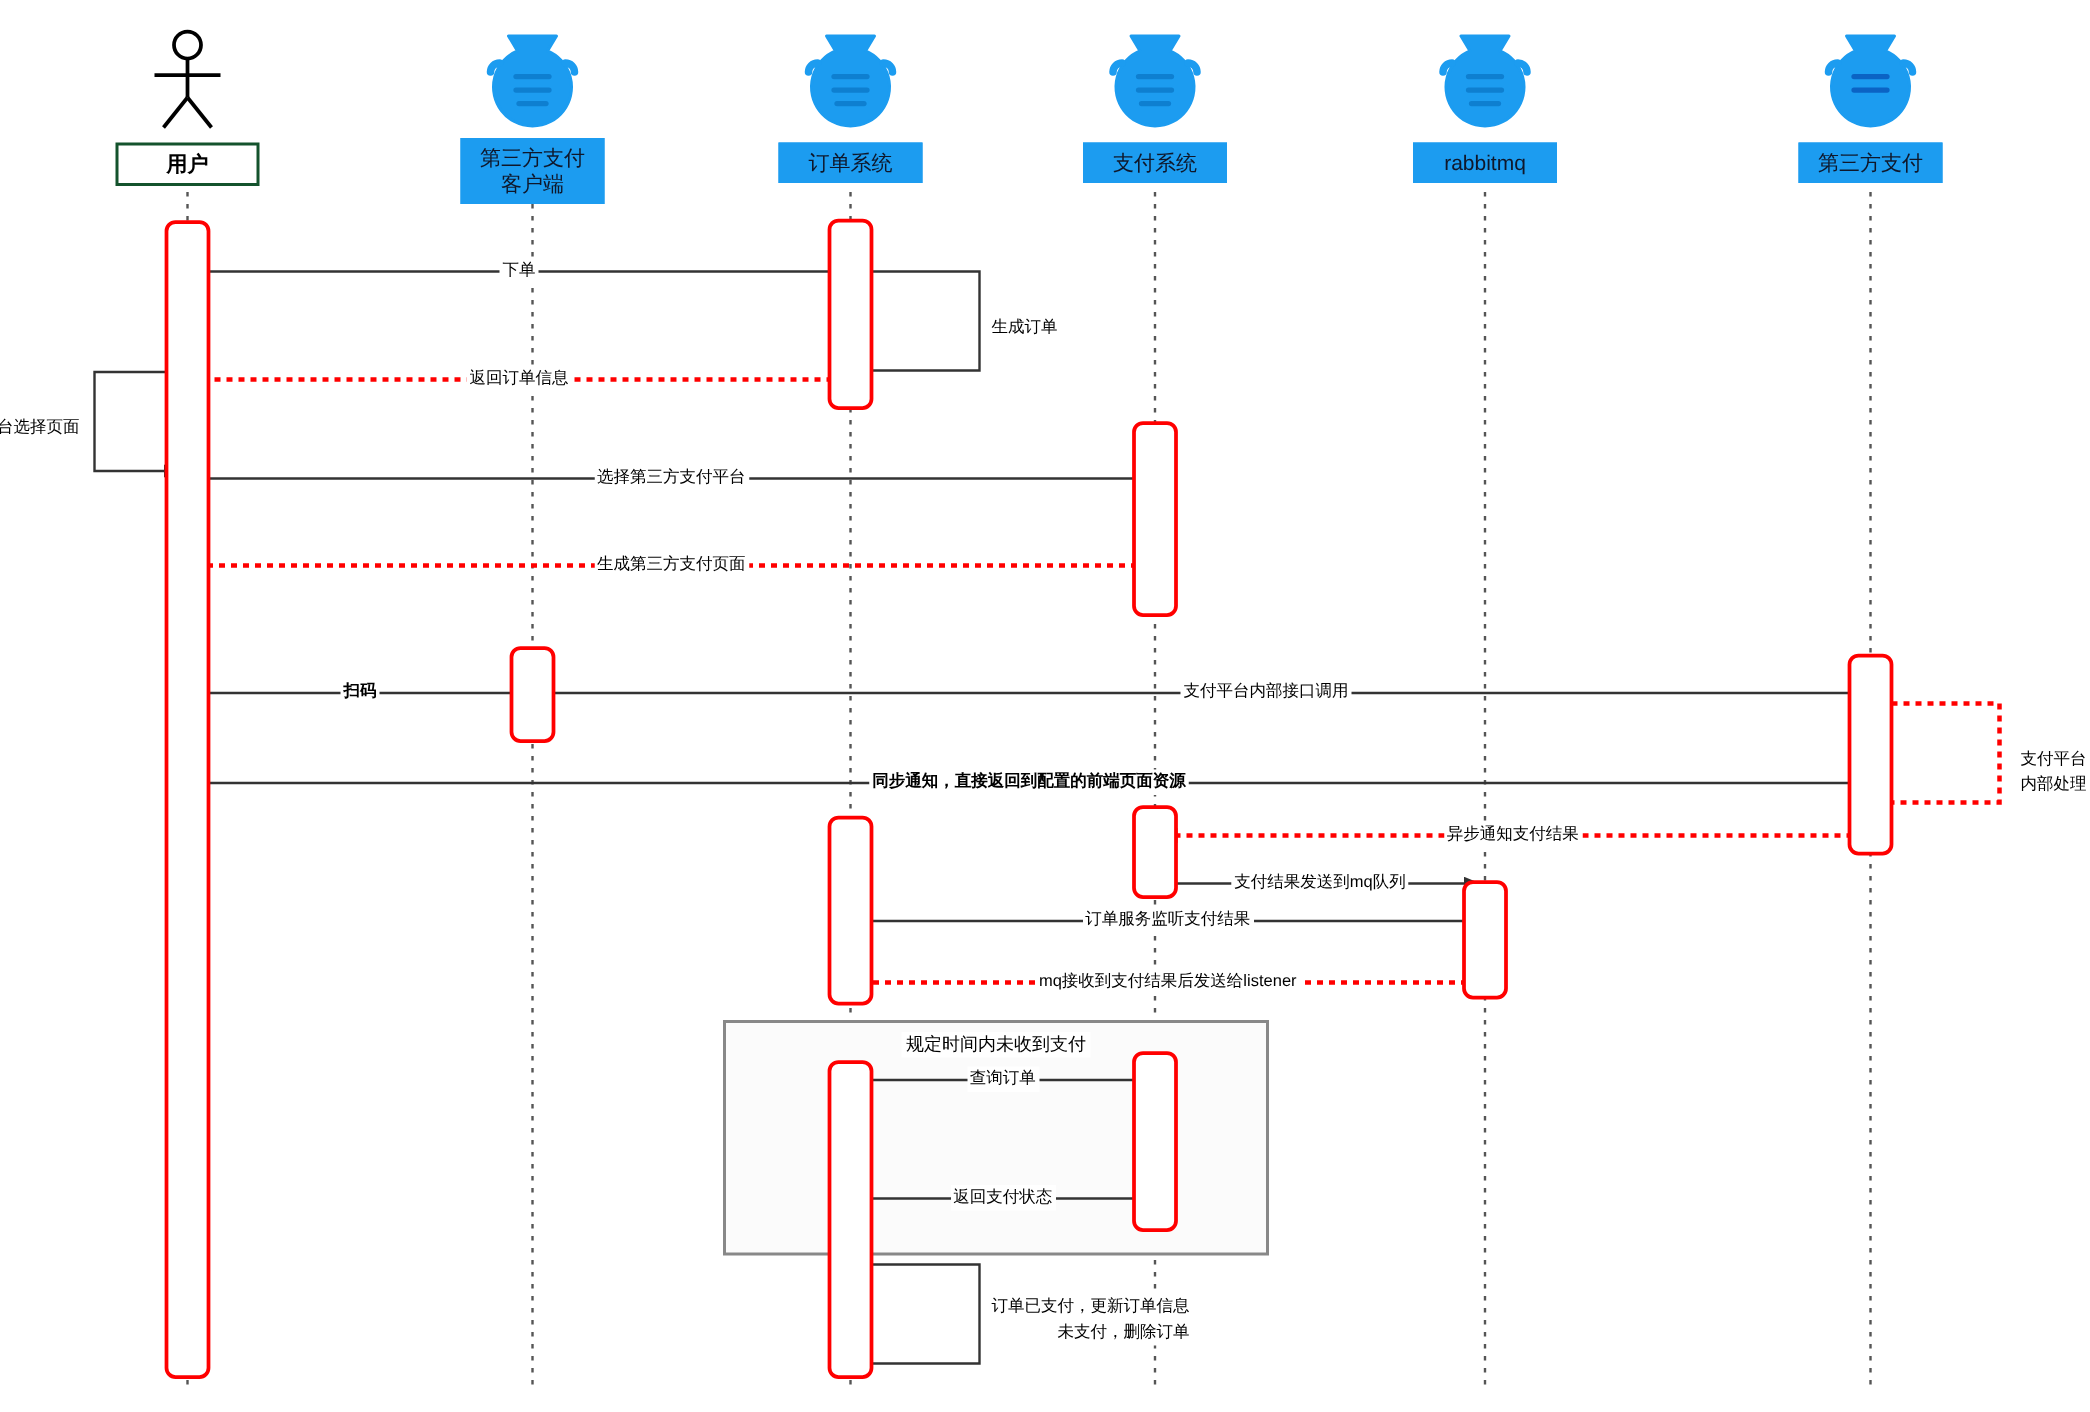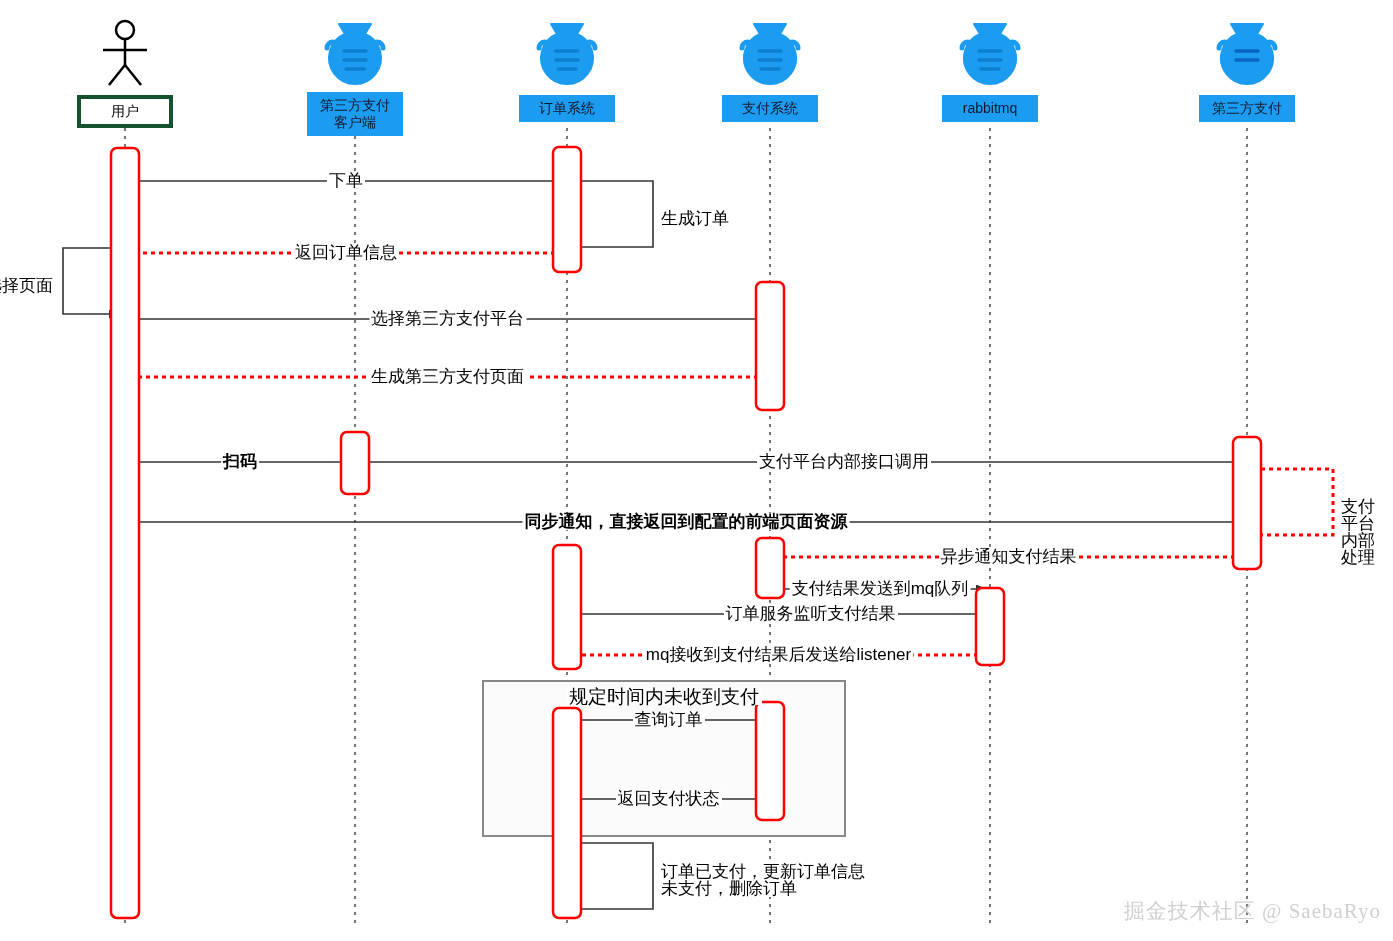--- a/index.html
+++ b/index.html
@@ -26,39 +26,40 @@
     white-space: pre-line;
   }
   .actor-label.participant {
     background: #1c9cf0;
     color: #0f172a;
     border: 1px solid #1c9cf0;
   }
   .actor-label.person {
     background: #ffffff;
     color: #000000;
-    border: 4px solid #14532d;
+    border: 2px solid #14532d;
+    font-weight: bold;
   }
 
   .msg-label {
     position: absolute;
     background: #ffffff;
     color: #000000;
-    font-size: 17px;
+    font-size: 11px;
     line-height: 17px;
     white-space: pre-line;
-    text-align: left;
+    text-align: right;
     padding: 0 2px;
     transform: translateX(-50%);
   }
   .frag-title {
     position: absolute;
     background: #ffffff;
     color: #000000;
-    font-size: 19px;
+    font-size: 12px;
     line-height: 17px;
     text-align: center;
     transform: translateX(-50%);
     padding: 0 3px;
   }
   .watermark {
     position: absolute;
     right: 12px;
     bottom: 16px;
     color: #cfcfcf;
@@ -193,22 +194,21 @@
       <div class="msg-label" style="left: 346px; top: 244px;">返回订单信息</div>
       <div class="msg-label" style="left: 55px; transform: translateX(-100%); top: 277px;">跳转支付平台选择页面</div>
       <div class="msg-label" style="left: 447.5px; top: 310px;">选择第三方支付平台</div>
       <div class="msg-label" style="left: 447.5px; top: 368px;">生成第三方支付页面</div>
       <div class="msg-label" style="left: 240px; top: 453px; font-weight: bold;">扫码</div>
       <div class="msg-label" style="left: 844px; top: 453px; font-family: Liberation Serif, serif;">支付平台内部接口调用</div>
       <div class="msg-label" style="left: 1339px; transform: none; top: 498px;">支付平台内部处理</div>
       <div class="msg-label" style="left: 686px; top: 513px; font-weight: bold;">同步通知，直接返回到配置的前端页面资源</div>
       <div class="msg-label" style="left: 1008.5px; top: 548px;">异步通知支付结果</div>
       <div class="msg-label" style="left: 880px; top: 580px;">支付结果发送到mq队列</div>
-      <div class="msg-label" style="left: 778.5px; top: 605px; margin-left: 32px;">订单服务监听支付结果</div>
+      <div class="msg-label" style="left: 778.5px; top: 605px;">订单服务监听支付结果</div>
       <div class="msg-label" style="left: 778.5px; top: 646px;">mq接收到支付结果后发送给listener</div>
       <div class="msg-label" style="left: 668.5px; top: 711px;">查询订单</div>
       <div class="msg-label" style="left: 668.5px; top: 790px;">返回支付状态</div>
       <div class="msg-label" style="left: 659px; transform: none; top: 863px;">订单已支付，更新订单信息
 未支付，删除订单</div>
     </div>
 
-  <div class="watermark">掘金技术社区 @ SaebaRyo</div>
 </div>
 
 </body></html>

